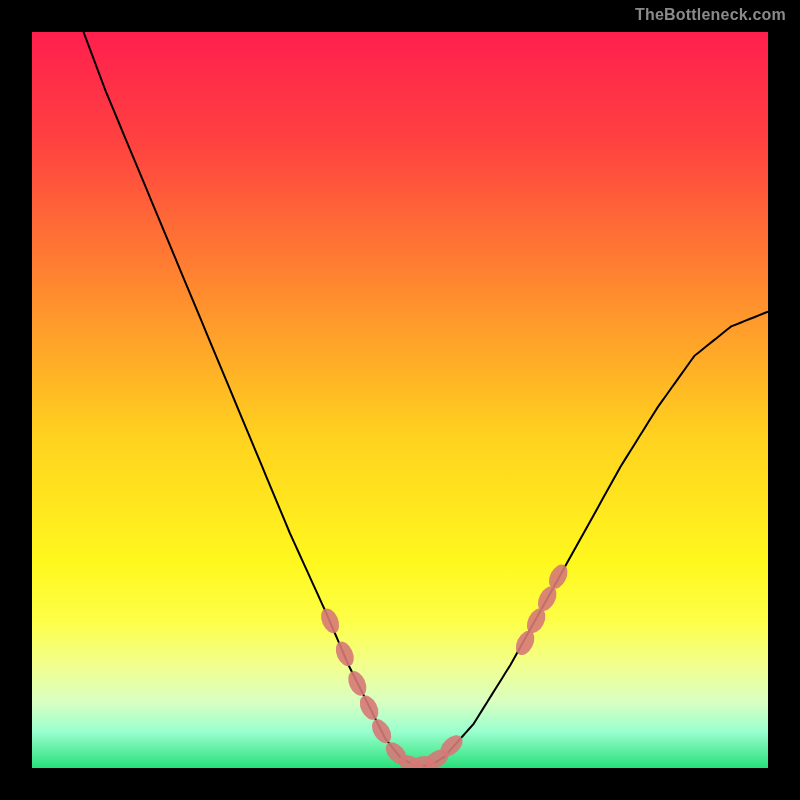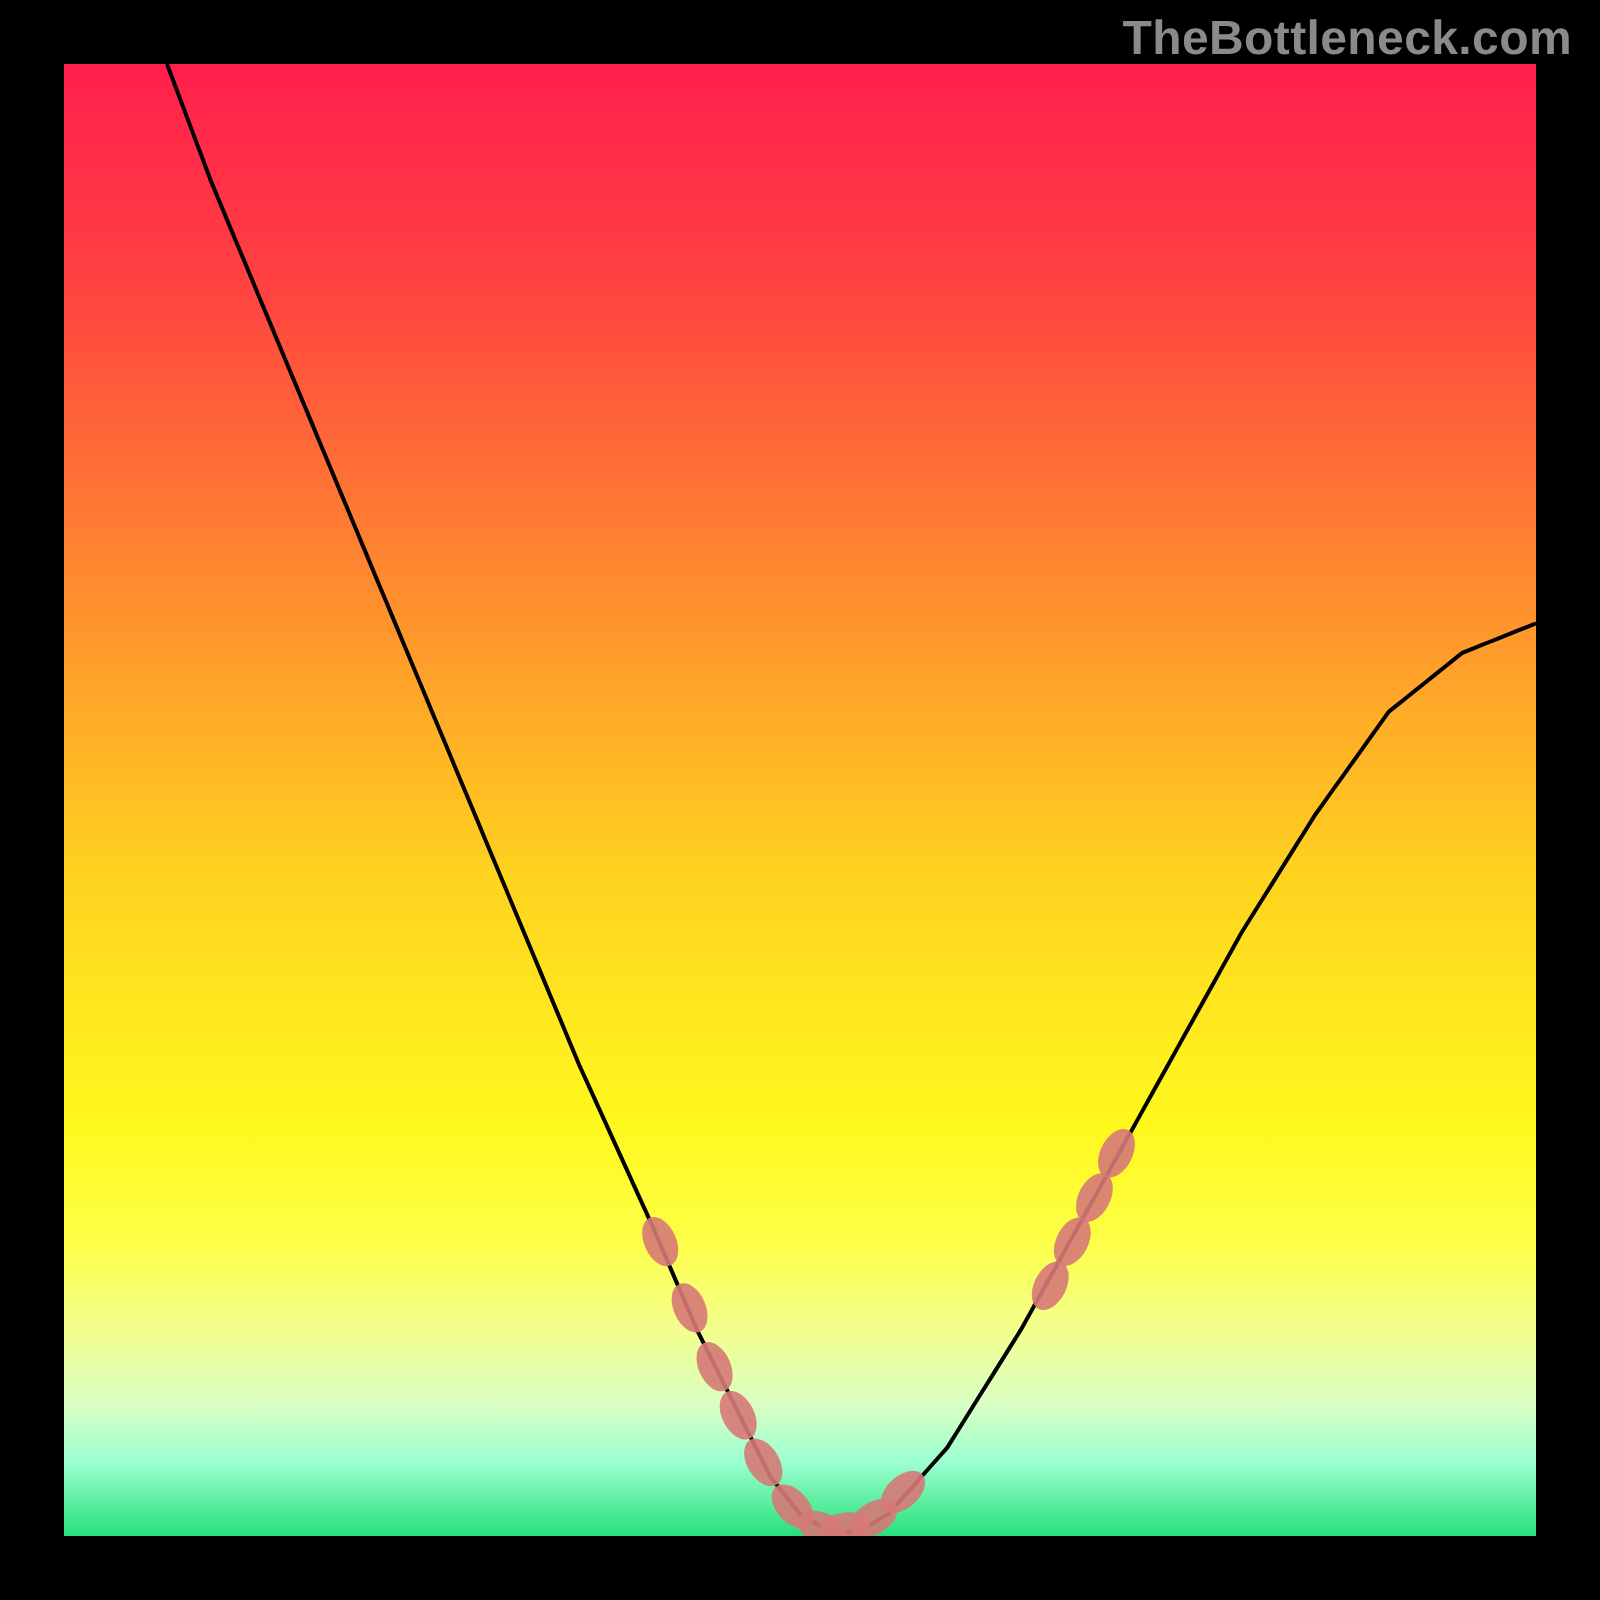--- a/index.html
+++ b/index.html
@@ -24,21 +24,21 @@
     top: 32px;
     width: 736px;
     height: 736px;
     overflow: hidden;
   }
   .watermark {
     position: absolute;
     top: 6px;
     right: 14px;
     font-family: Arial, Helvetica, sans-serif;
-    font-size: 24px;
+    font-size: 16px;
     font-weight: 600;
     color: #8a8a8a;
     letter-spacing: 0.2px;
     user-select: none;
     text-align: right;
   }
 </style>
 </head>
 <body>
 

